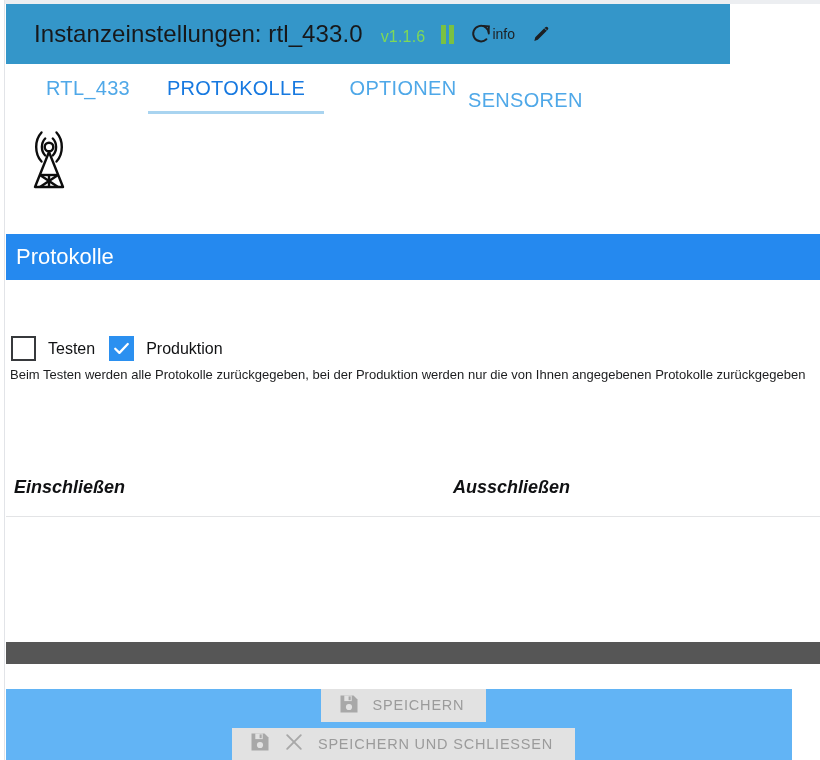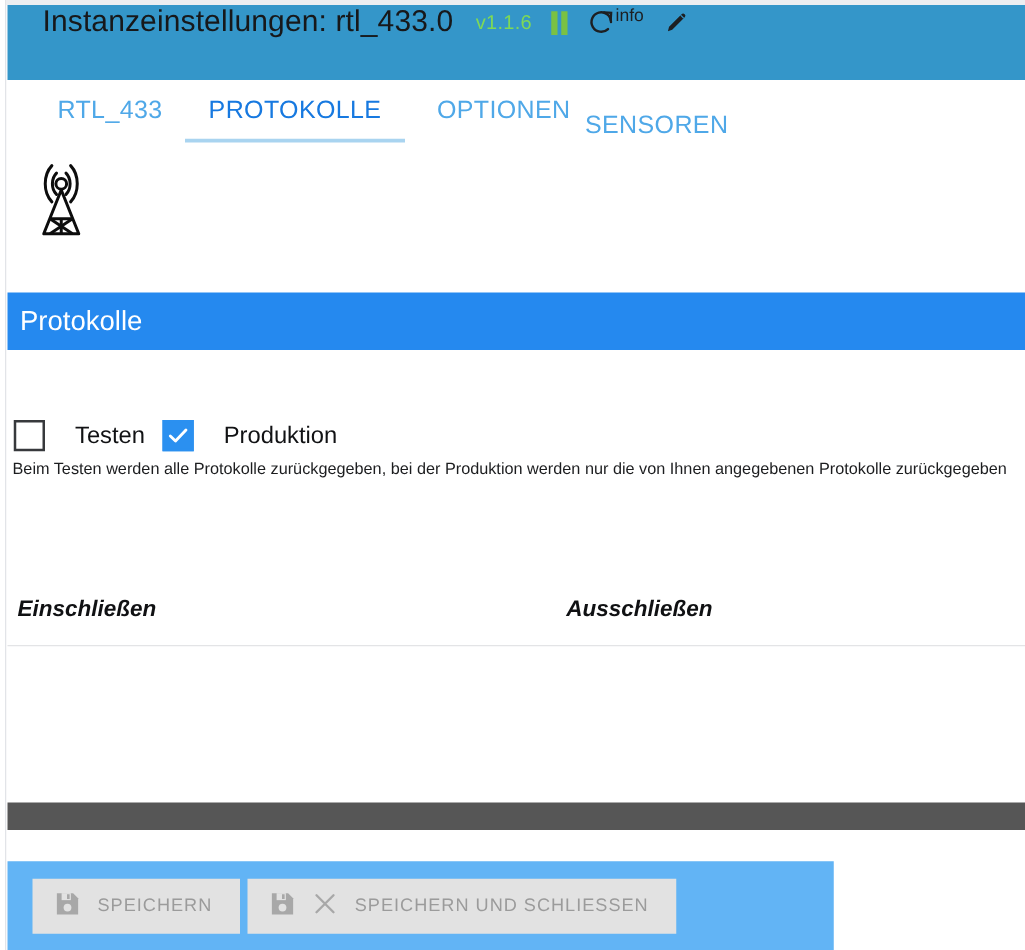--- a/index.html
+++ b/index.html
@@ -34,23 +34,24 @@
     position: absolute;
     left: 0; top: 0;
     width: 820px; height: 4px;
     background: #eceef1;
   }
 
   
   .header {
     position: absolute;
     left: 6px; top: 4px;
-    width: 814px; height: 60px;
+    width: 724px; height: 60px;
     background: #3496c9;
     display: flex;
+    align-items: center;
     box-sizing: border-box;
     padding-left: 28px;
   }
   .header-title {
     color: #17181a;
     font-size: 24px;
     font-weight: 400;
     letter-spacing: 0.1px;
     white-space: nowrap;
   }
@@ -166,23 +167,23 @@
   .cbox.unchecked {
     border: 2px solid #37393c;
     background: #ffffff;
   }
   .cbox.checked {
     background: #2b90f0;
     border: 2px solid #2b90f0;
   }
   .cbox.checked svg { display: block; }
   .cb-label {
-    font-size: 19px;
+    font-size: 16px;
     color: #111214;
-    margin-left: 24px;
+    margin-left: 12px;
     margin-right: 14px;
     white-space: nowrap;
   }
 
   .hint {
     position: absolute;
     left: 4px; top: 86px;
     width: 805px;
     font-size: 13px;
     line-height: 17px;
@@ -222,27 +223,28 @@
     position: absolute;
     left: 6px; top: 664px;
     width: 814px; height: 25px;
     background: #ffffff;
   }
 
   
   .footer {
     position: absolute;
     left: 6px; top: 689px;
-    width: 661px; height: 71px;
+    width: 786px; height: 71px;
     background: #62b4f5;
     display: flex;
     align-items: center;
-    padding-left: 20px;
+    padding-left: 9px;
     box-sizing: border-box;
     gap: 6px;
+    flex-direction: column;
   }
   .btn {
     background: #e2e2e2;
     border: none;
     height: 44px;
     display: flex;
     align-items: center;
     gap: 14px;
     padding: 0 22px 0 18px;
     box-sizing: border-box;

